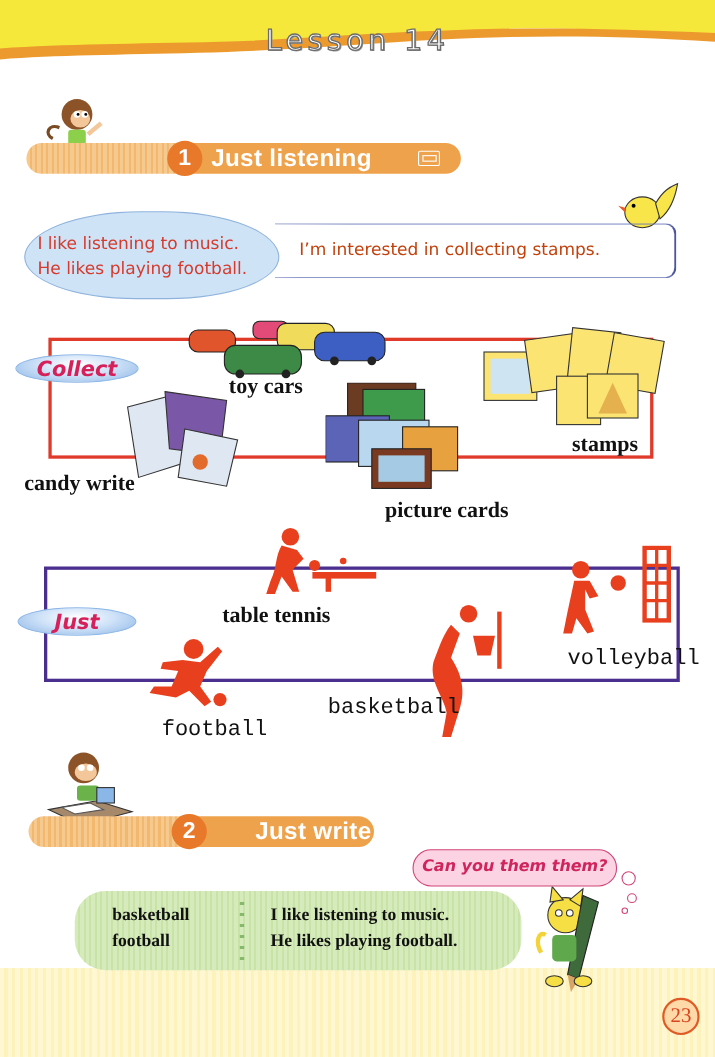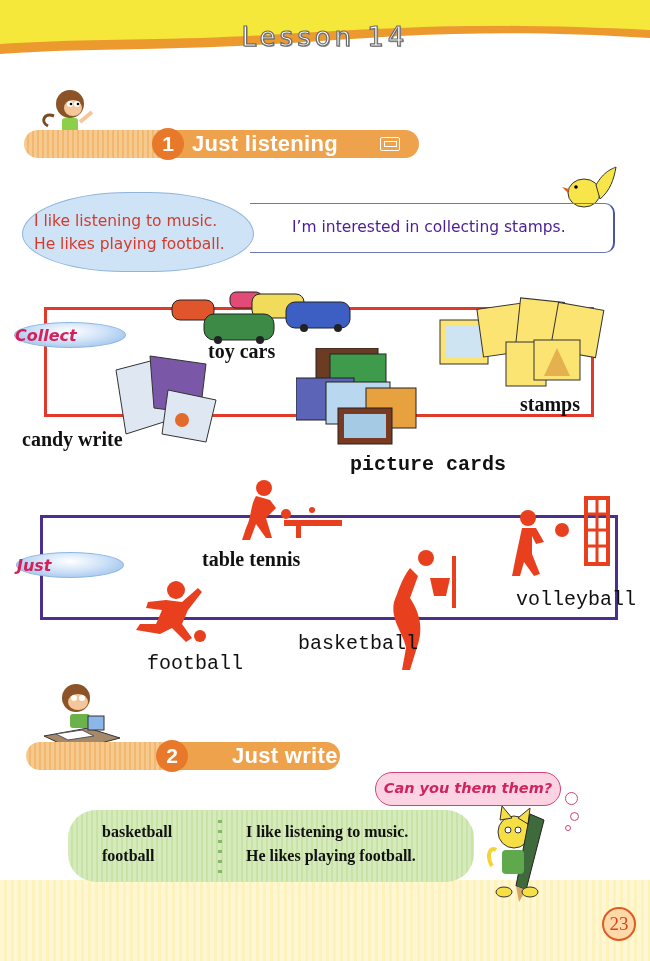--- a/index.html
+++ b/index.html
@@ -53,39 +53,39 @@
     position: absolute; left: 34px; top: 210px; width: 220px;
     font-family: "DejaVu Sans", sans-serif; font-size: 15.5px; line-height: 23px; color: #d53a2c;
   }
   .ribbon {
     position: absolute; left: 250px; top: 203px; width: 365px; height: 50px;
     border-top: 1.5px solid #6b78b8; border-bottom: 1.5px solid #6b78b8; border-right: 2px solid #4d55a0;
     border-radius: 0 10px 10px 0;
   }
   .ribbon-text {
     position: absolute; left: 272px; top: 218px; font-family: "DejaVu Sans", sans-serif;
-    font-size: 15.5px; color: #4c1d95; margin-left: 20px;
+    font-size: 15.5px; color: #c2410c;
   }
 
   
   .frame-collect {
     position: absolute; left: 44px; top: 307px; width: 550px; height: 110px;
     border: 3px solid #e03a2a; border-top-width: 3px;
   }
   .frame-play {
     position: absolute; left: 40px; top: 515px; width: 578px; height: 105px;
     border: 3px solid #4a2f8f;
   }
 
   .tag {
     position: absolute; height: 26px; border-radius: 50%;
     background: radial-gradient(ellipse at 50% 35%, #ffffff 0%, #cfe2f8 45%, #8cb6e6 100%);
     border: 1px solid #8cb6e6;
-    text-align: left; font-family: "DejaVu Sans", sans-serif; font-style: italic; font-weight: bold;
-    color: #d6205a; font-size: 16px; line-height: 26px;
+    text-align: center; font-family: "DejaVu Sans", sans-serif; font-style: italic; font-weight: bold;
+    color: #d6205a; font-size: 19px; line-height: 26px;
   }
 
   .label-bold { position: absolute; font-family: "Liberation Serif", serif; font-weight: bold; font-size: 20px; color: #111; }
   .label-reg  { position: absolute; font-family: Liberation Mono, monospace; font-size: 20px; color: #111; }
 
   .pic { position: absolute; }
 
   
   .write-box {
     position: absolute; left: 68px; top: 810px; width: 406px; height: 72px; border-radius: 28px;
@@ -185,21 +185,21 @@
 
 <svg class="pic" style="left:296px;top:348px;" width="124" height="98" viewBox="0 0 124 98">
   <rect x="20" y="0" width="62" height="40" fill="#6b3b22" stroke="#222"></rect>
   <rect x="34" y="6" width="56" height="40" fill="#3e9b4c" stroke="#222"></rect>
   <rect x="0" y="30" width="58" height="42" fill="#5b64b6" stroke="#222"></rect>
   <rect x="30" y="34" width="64" height="42" fill="#b9d8ef" stroke="#222"></rect>
   <rect x="70" y="40" width="50" height="40" fill="#e7a13e" stroke="#222"></rect>
   <rect x="42" y="60" width="54" height="36" fill="#7a3a22" stroke="#222"></rect>
   <rect x="48" y="66" width="42" height="24" fill="#a4cbe3"></rect>
 </svg>
-<div class="label-bold" style="left:350px;top:453px;font-family:Liberation Mono, monospace;">picture cards</div>
+<div class="label-bold" style="left:350px;top:453px;">picture cards</div>
 
 <svg class="pic" style="left:436px;top:296px;" width="170" height="96" viewBox="0 0 170 96">
   <rect x="4" y="24" width="48" height="44" fill="#fbe472" stroke="#333"></rect>
   <rect x="10" y="30" width="36" height="32" fill="#cfe4f3"></rect>
   <rect x="44" y="10" width="46" height="48" fill="#fbe472" stroke="#333" transform="rotate(-8 67 34)"></rect>
   <rect x="82" y="4" width="44" height="48" fill="#fbe472" stroke="#333" transform="rotate(6 104 28)"></rect>
   <rect x="118" y="10" width="46" height="48" fill="#fbe472" stroke="#333" transform="rotate(10 141 34)"></rect>
   <rect x="70" y="46" width="40" height="44" fill="#fbe472" stroke="#333"></rect>
   <rect x="98" y="44" width="46" height="40" fill="#fbe472" stroke="#333"></rect>
   <polygon points="108,80 121,52 134,80" fill="#e5b04e"></polygon>

